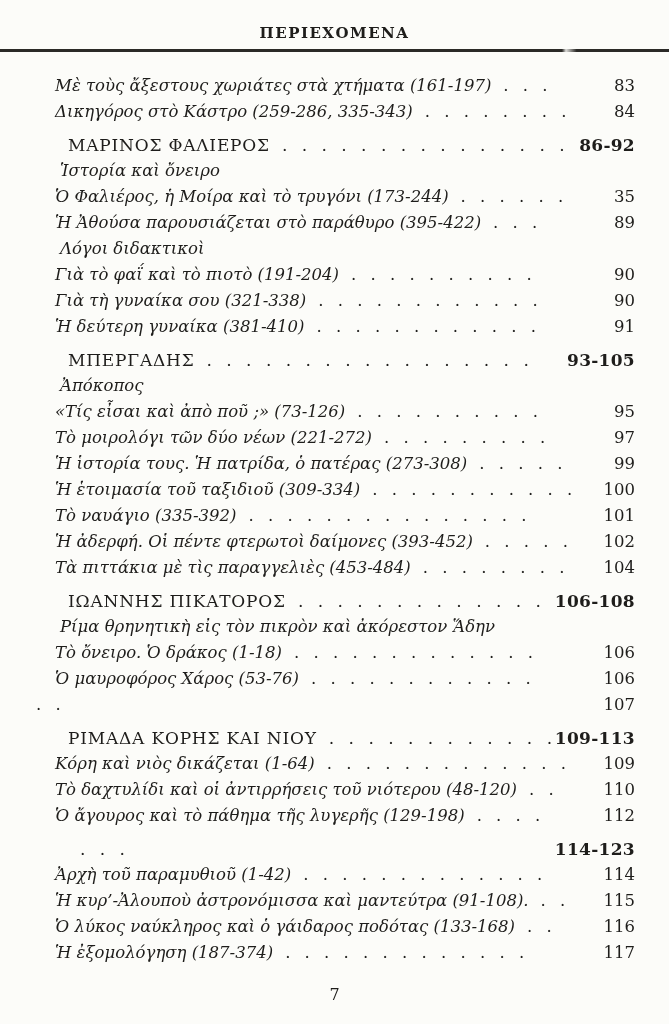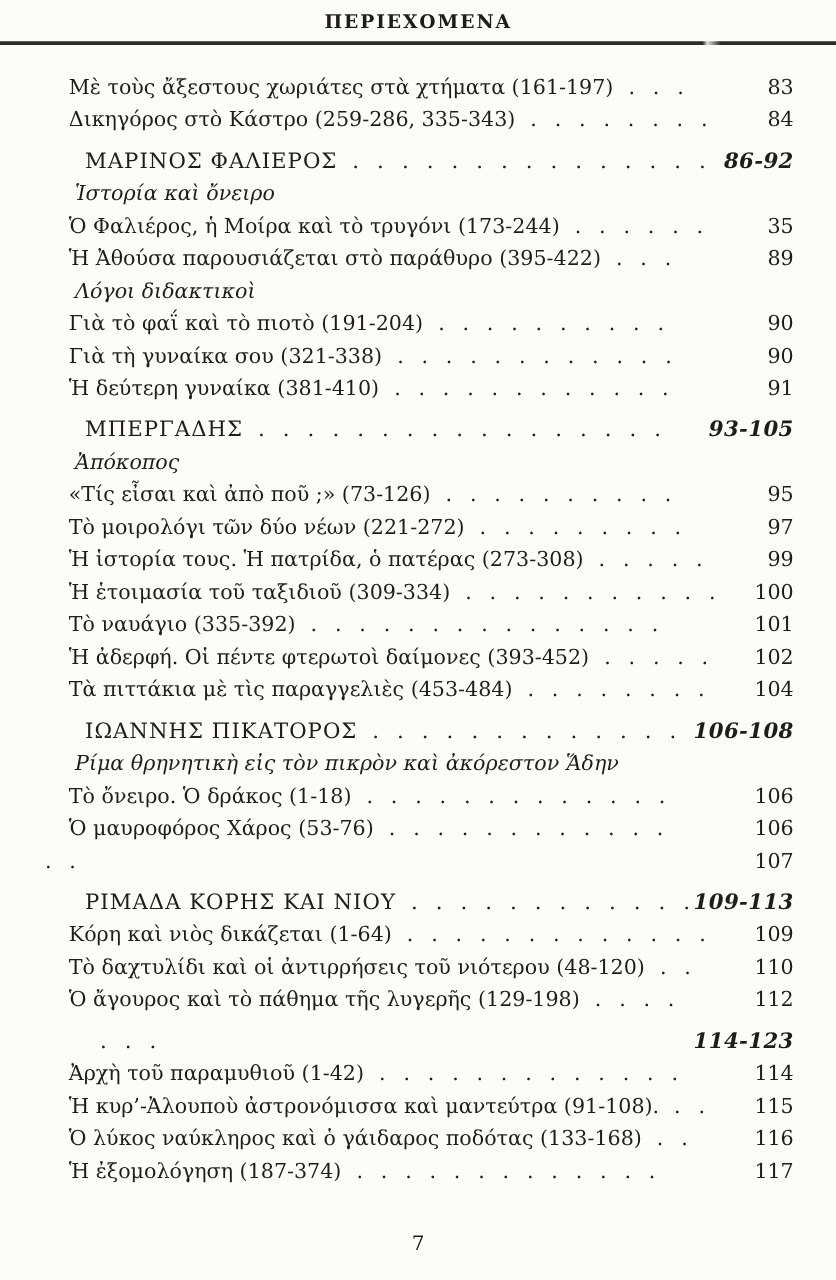--- a/index.html
+++ b/index.html
@@ -3,44 +3,44 @@
 <meta charset="utf-8">
 <style>
   html,body{margin:0;padding:0;}
   body{
     width:669px;height:1024px;overflow:hidden;position:relative;
     background:#fcfcf9;color:#1e1d1b;
     font-family:"DejaVu Serif","Liberation Serif",serif;
     -webkit-font-smoothing:antialiased;
   }
   .header-title{
-    padding-top:8px;text-align:center;
+    padding-top:24px;text-align:center;
     font-weight:700;font-size:15px;letter-spacing:1.5px;
   }
   .header-rule{
     margin-top:7px;height:3px;border:0;
     background:linear-gradient(90deg,#2b2a27 0%,#2b2a27 84%,rgba(43,42,39,0.15) 84.6%,#2b2a27 86.2%,#2b2a27 100%);
   }
   .toc{padding:21px 34px 0 24px;}
   .row{
     display:flex;align-items:baseline;
     height:26px;font-size:16.5px;line-height:26px;
   }
   .row .title{white-space:nowrap;flex-shrink:0;}
-  .row.entry .title{padding-left:31px;}
+  .row.entry .title{padding-left:31px;font-style:italic;}
   .row.sub{font-style:italic;}
   .row.sub .title{padding-left:36px;font-style:italic;}
   .row.section{margin-top:7px;font-size:17px;margin-left:44px;}
   .row.section .title{letter-spacing:0.8px;}
   .leader{
     flex:1 1 auto;min-width:0;overflow:hidden;white-space:nowrap;
     word-spacing:9px;padding:0 6px 0 12px;font-style:normal;
   }
   .pagenum{flex-shrink:0;min-width:52px;text-align:right;}
-  .row.section .pagenum{font-style:italic;font-weight:700;letter-spacing:0.3px;}
+  .row.section .pagenum{font-weight:700;letter-spacing:0.3px;}
   .footer-page-number{
     position:absolute;left:0;bottom:20px;width:100%;
     text-align:center;font-size:16px;
   }
 </style>
 </head>
 <body>
 
 <div class="header-title">ΠΕΡΙΕΧΟΜΕΝΑ</div>
 <div class="header-rule"></div>

